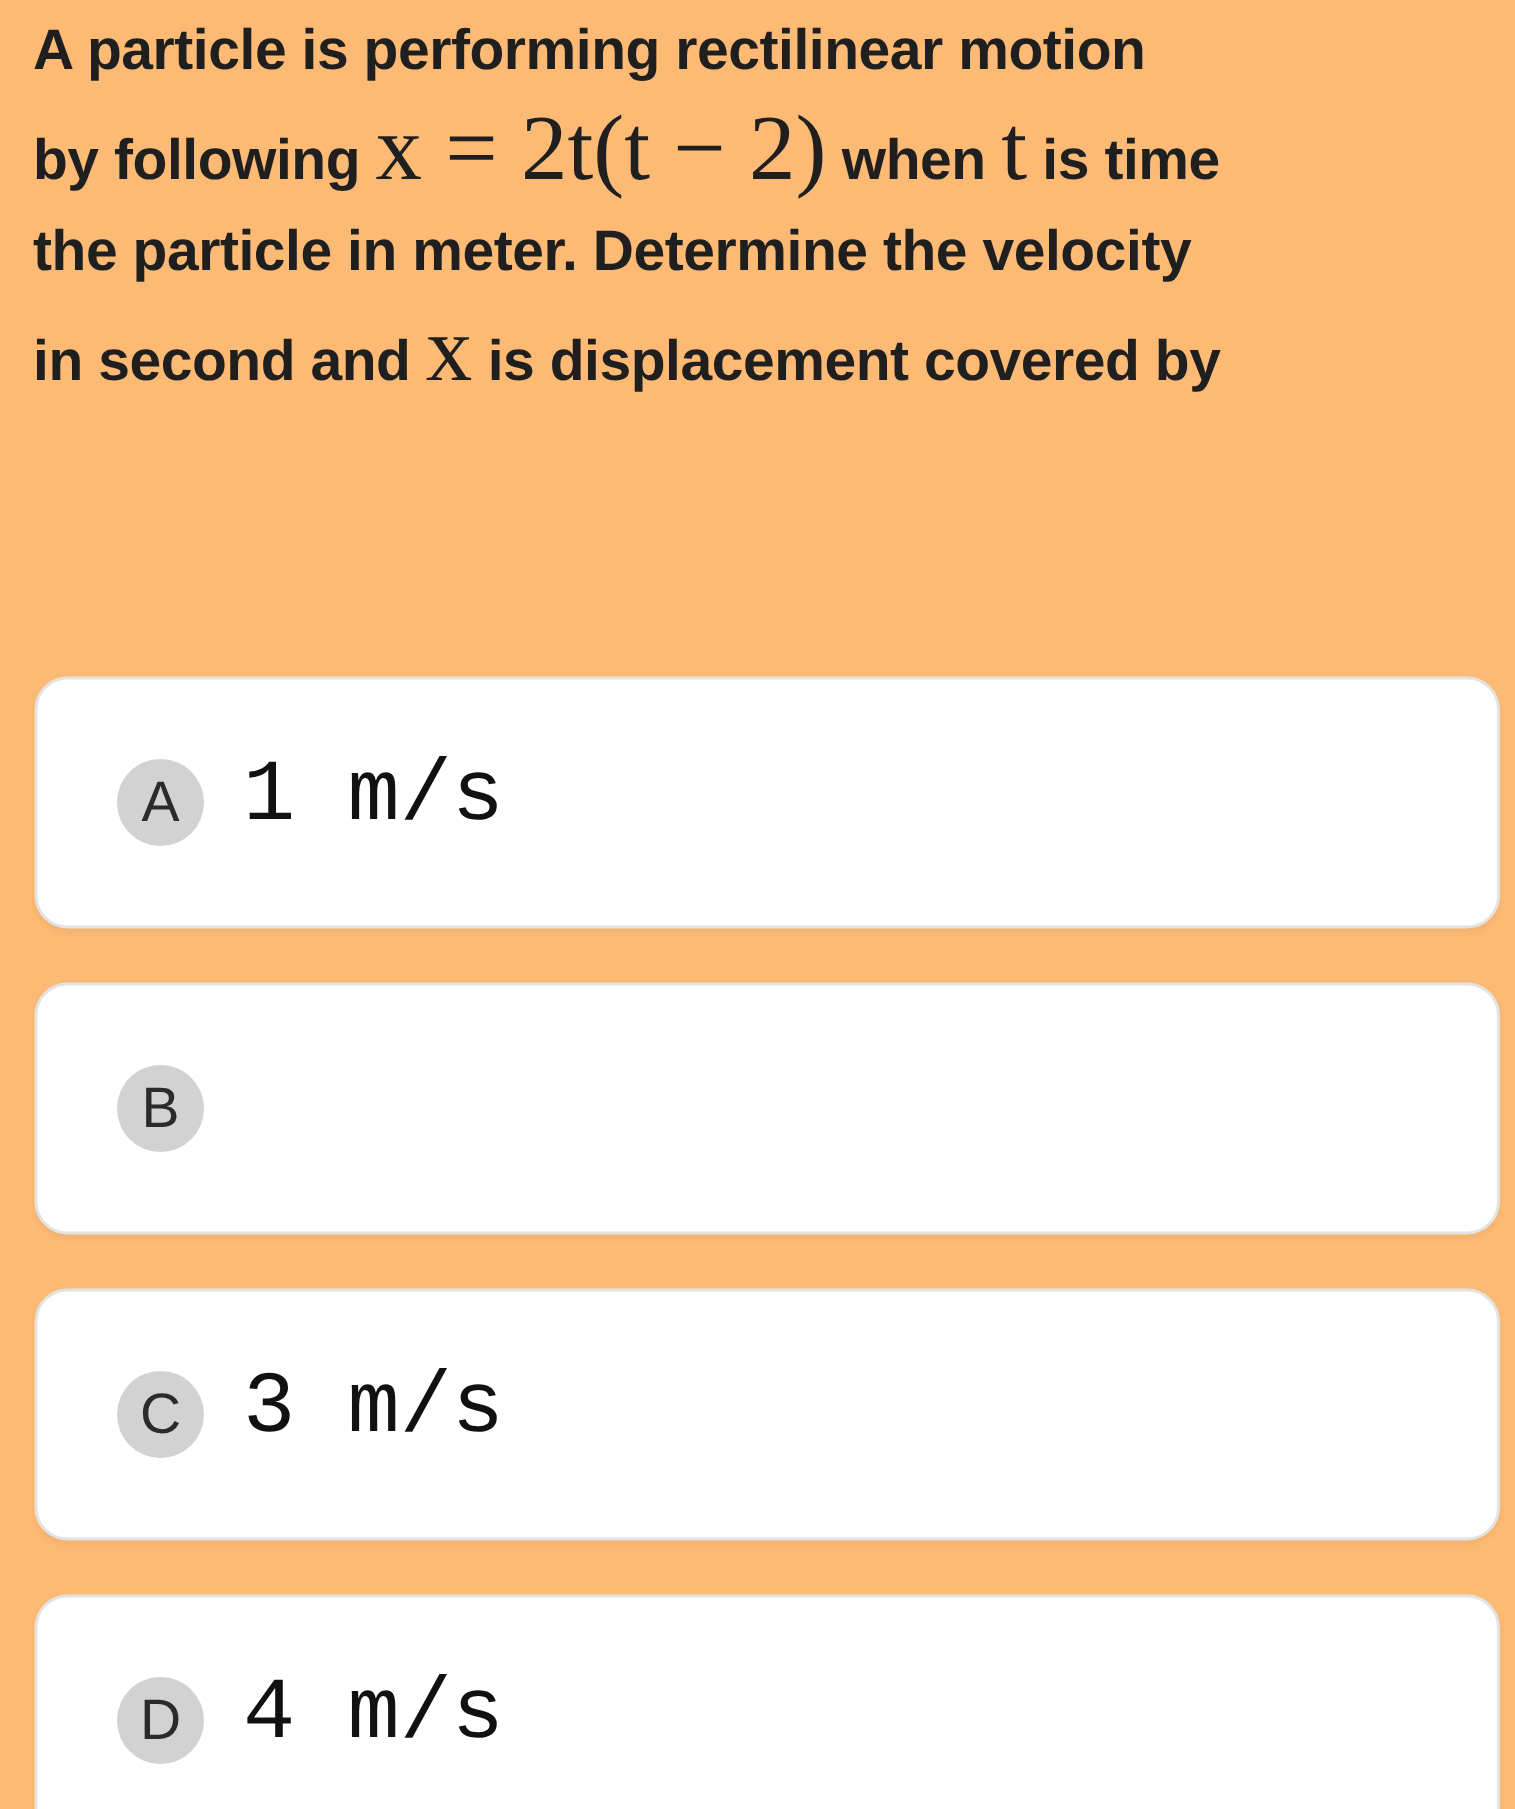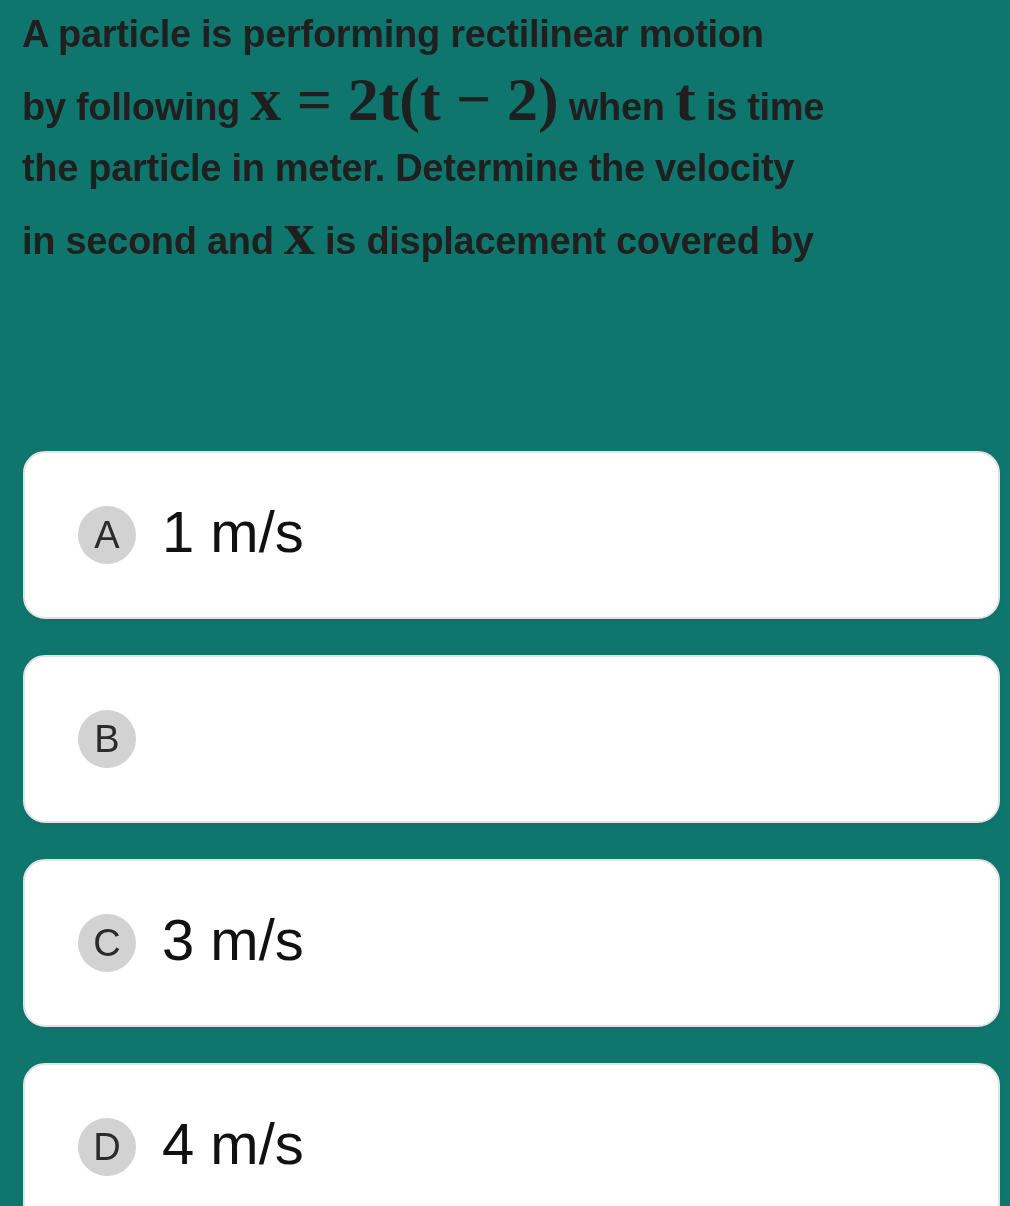--- a/index.html
+++ b/index.html
@@ -8,21 +8,21 @@
     width: 1010px;
     height: 1206px;
     overflow: hidden;
     background: #ffffff;
     position: relative;
   }
   .page {
     position: relative;
     width: 1010px;
     height: 1206px;
-    background: #0f766e;
+    background: #fdba74;
     overflow: hidden;
   }
   
   .question {
     position: absolute;
     left: 22px;
     top: 1px;
     width: 968px;
     font-family: "Liberation Sans", "DejaVu Sans", sans-serif;
     font-weight: 700;
@@ -30,21 +30,21 @@
     line-height: 67px;
     color: #1f1f1f;
     letter-spacing: -0.3px;
   }
   .qline {
     height: 67px;
     white-space: nowrap;
   }
   .math {
     font-family: "Liberation Serif", "DejaVu Serif", serif;
-    font-weight: 700;
+    font-weight: 400;
     font-size: 62px;
     letter-spacing: 0;
     line-height: 1;
   }
   
   .option-card {
     position: absolute;
     left: 23px;
     width: 977px;
     height: 168px;
@@ -72,21 +72,21 @@
     font-family: "Liberation Sans", "DejaVu Sans", sans-serif;
     font-weight: 400;
     font-size: 38px;
     display: flex;
     align-items: center;
     justify-content: center;
     line-height: 1;
   }
   .option-label {
     margin-left: 26px;
-    font-family: Liberation Sans, sans-serif;
+    font-family: Liberation Mono, monospace;
     font-weight: 400;
     font-size: 58px;
     color: #111111;
     line-height: 1;
     padding-bottom: 6px;
   }
 </style>
 </head>
 <body>
 

